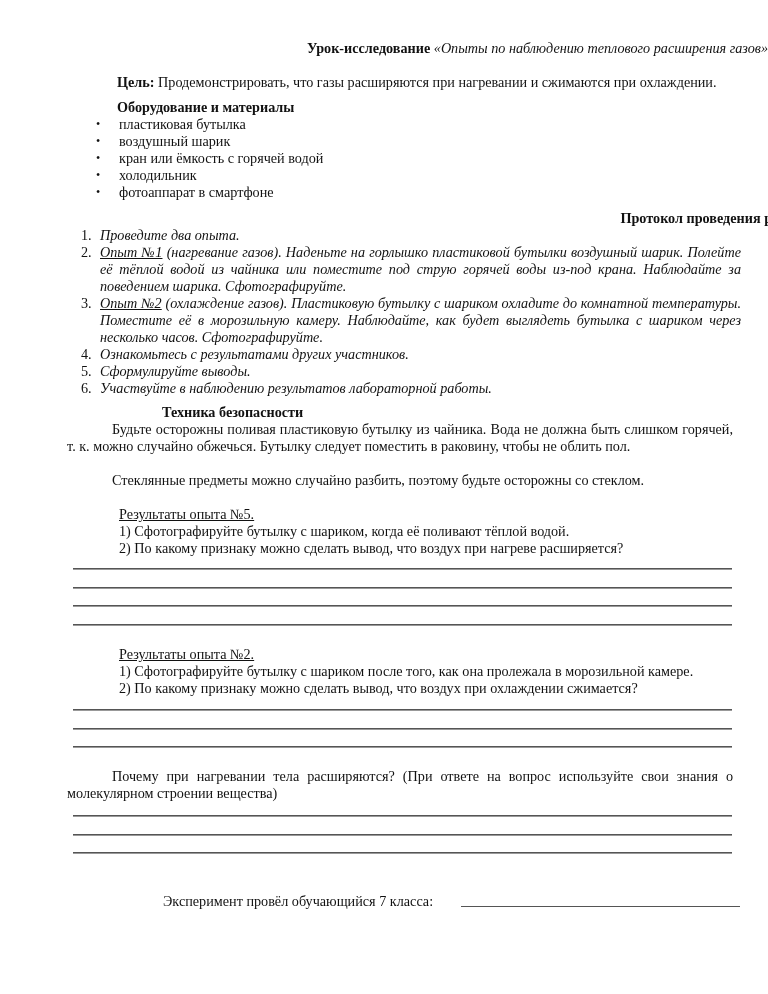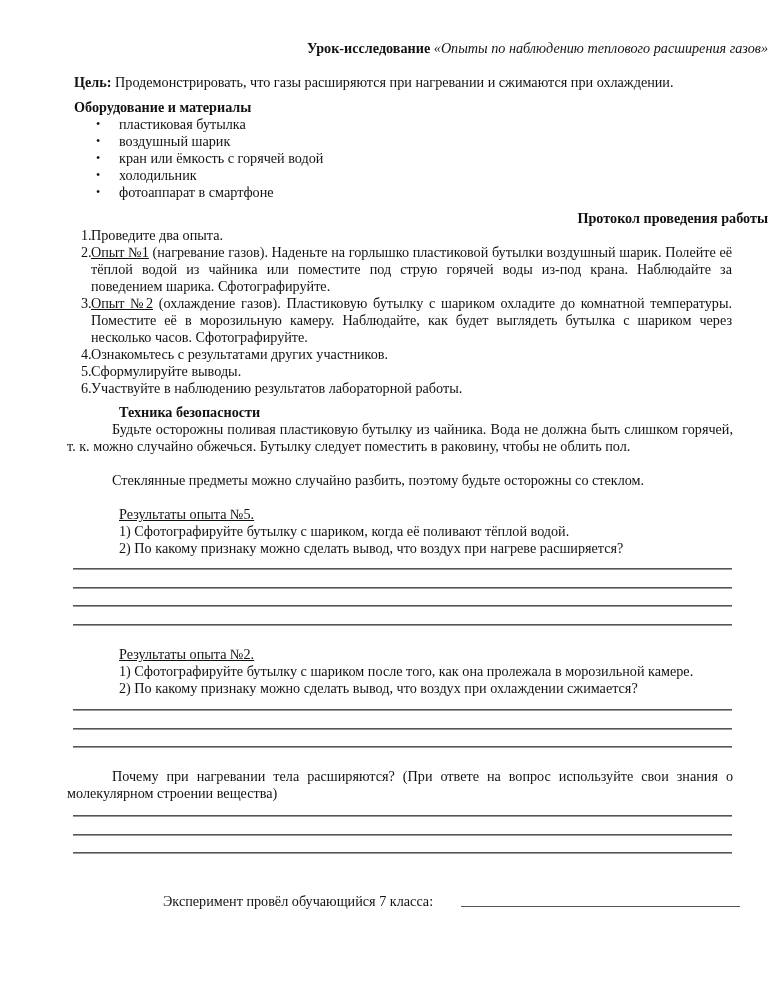--- a/index.html
+++ b/index.html
@@ -2,27 +2,27 @@
 <html><head>
 <meta charset="utf-8">
 <style>
   html, body { margin: 0; padding: 0; background: #ffffff; }
   body { width: 768px; height: 994px; position: relative; overflow: hidden;
          font-family: "Liberation Serif", "DejaVu Serif", serif; color: #111; font-size: 14.2px; }
   .abs { position: absolute; white-space: nowrap; line-height: 17px; }
   .title { left: 0; width: 768px; text-align: right; top: 40px; }
   .title b { font-weight: bold; }
   .title i { font-style: italic; }
-  .bold { font-weight: bold; }
+  .bold { font-weight: bold; margin-left: 43px; }
   .bullet { position: absolute; left: 96px; }
   .bullet .dot { position: absolute; left: 0; top: 0; width: 6px; font-size: 12px; }
   .bullet .txt { position: absolute; left: 23px; }
   .numitem { position: absolute; left: 81px; width: 660px; }
   .numitem .n { position: absolute; left: 0; }
-  .numitem .t { position: absolute; left: 10px; width: 641px; white-space: normal; text-align: justify; line-height: 17px; }
+  .numitem .t { position: absolute; left: 19px; width: 641px; white-space: normal; text-align: justify; line-height: 17px; font-style: italic; }
   .u { text-decoration: underline; }
   .para { position: absolute; left: 67px; width: 666px; white-space: normal; text-align: justify; line-height: 17px; text-indent: 45px; }
   .rule { position: absolute; left: 73px; width: 659px; height: 1px; background: #555; border-bottom: 0.5px solid #999; }
   .sig-line { position: absolute; left: 461px; width: 279px; height: 1px; background: #555; top: 906px; }
 </style>
 </head>
 <body>
 
 <div class="abs title">
   <b>Урок-исследование</b>

